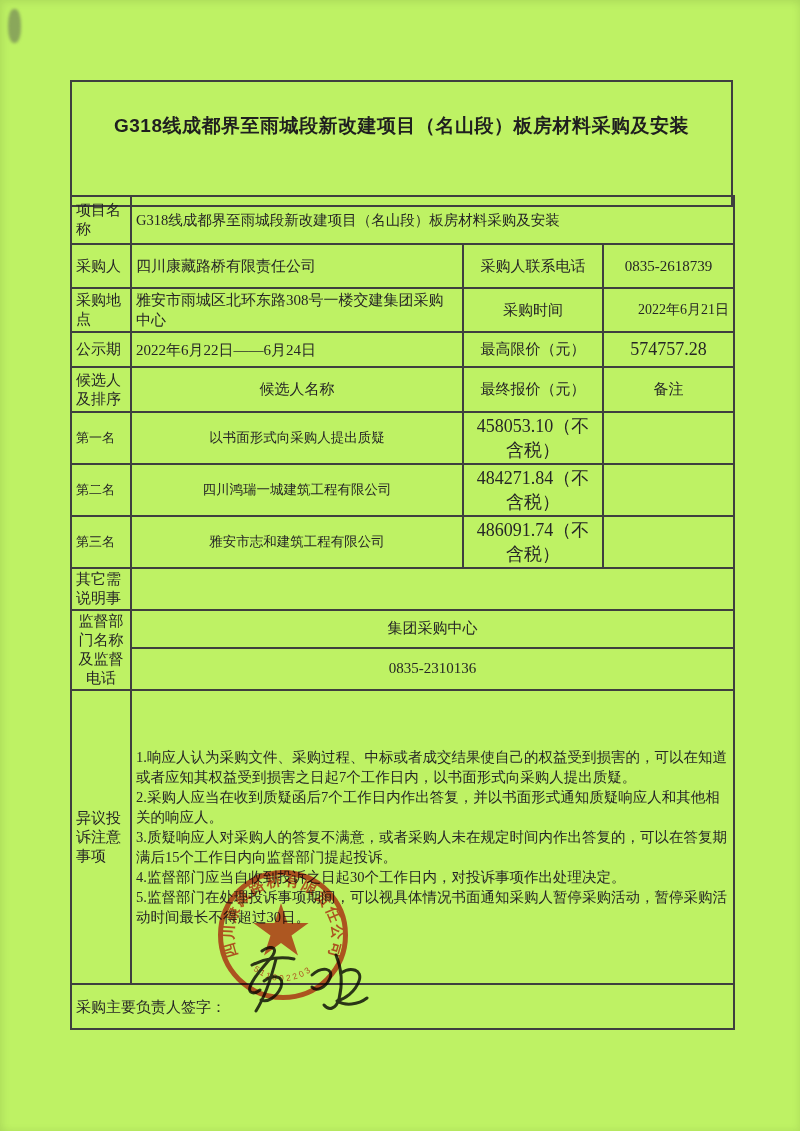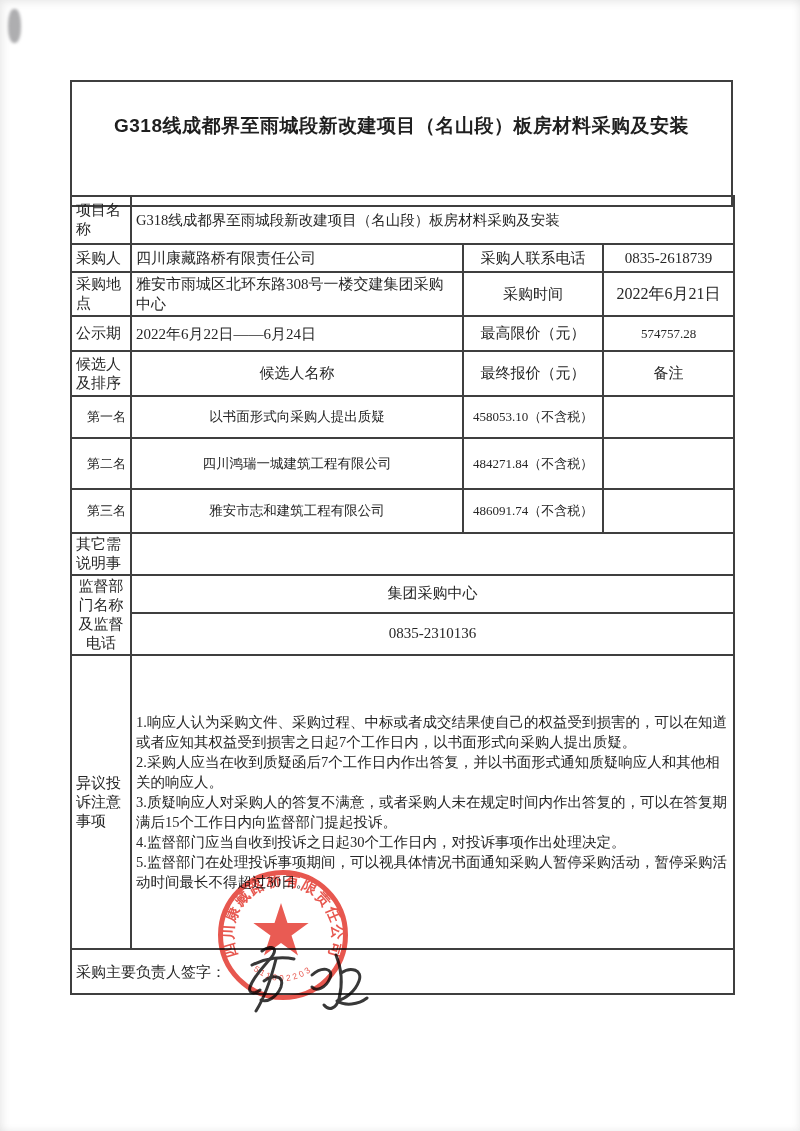--- a/index.html
+++ b/index.html
@@ -1,17 +1,17 @@
 <!DOCTYPE html>
 <html><head>
 <meta charset="utf-8">
 <style>
   html,body{margin:0;padding:0;background:#e9e9e9;}
   .page{
-    position:relative;width:800px;height:1131px;background:#ffffff;overflow:hidden;
+    position:relative;width:800px;height:1131px;background:#bef264;overflow:hidden;
     font-family:"Liberation Serif","DejaVu Serif",serif;color:#2b2b2b;
     box-shadow:inset 3px 3px 9px rgba(0,0,0,.08), inset -3px -2px 7px rgba(0,0,0,.04);
   }
   .smudge{
     position:absolute;left:8px;top:9px;width:13px;height:34px;
     background:rgba(75,75,80,.45);border-radius:45%;filter:blur(1.5px);
   }
   .title-box{
     position:absolute;left:70px;top:80px;width:659px;height:93px;
     border:2px solid #3f3f3f;text-align:center;padding-top:30px;
@@ -24,24 +24,24 @@
     font-size:15px;color:#262626;
   }
   table.main td{
     border:2px solid #3f3f3f;padding:1px 4px;vertical-align:middle;
     overflow:hidden;
   }
   td.lab{white-space:pre-line;line-height:19px;padding-left:5px;}
   td.lab-c{white-space:pre-line;line-height:19px;text-align:center;}
   td.val{padding-left:7px;line-height:20px;}
   td.ctr{text-align:center;}
-  td.small{font-size:13px;text-align:center;}
-  td.rank{font-size:13px;text-align:right;}
+  td.small{font-size:18px;text-align:center;}
+  td.rank{font-size:13px;text-align:left;}
   td.cname{font-size:13.5px;text-align:center;}
-  td.date{font-size:16px;text-align:center;margin-left:25px;}
+  td.date{font-size:14px;text-align:right;margin-left:25px;}
   td.notice-text{white-space:pre-line;font-size:14.5px;line-height:20px;padding:6px 8px 6px 6px;}
   .stamp-svg{position:absolute;left:210px;top:862px;mix-blend-mode:multiply;}
   .sig-svg{position:absolute;left:240px;top:943px;mix-blend-mode:multiply;}
 </style>
 </head>
 <body>
 
 <div class="page">
 
   <div class="smudge"></div>
@@ -56,21 +56,21 @@
         <col style="width:332px">
         <col style="width:140px">
         <col style="width:131px">
     </colgroup>
     <tbody>
       <tr style="height:48px">
         <td class="lab">项目名
 称</td>
         <td class="val" colspan="3" style="font-size:14.5px">G318线成都界至雨城段新改建项目（名山段）板房材料采购及安装</td>
       </tr>
-      <tr style="height:28px">
+      <tr style="height:44px">
         <td class="lab">采购人</td>
         <td class="val">四川康藏路桥有限责任公司</td>
         <td class="ctr">采购人联系电话</td>
         <td class="ctr">0835-2618739</td>
       </tr>
       <tr style="height:43px">
         <td class="lab">采购地
 点</td>
         <td class="val">雅安市雨城区北环东路308号一楼交建集团采购中心</td>
         <td class="ctr">采购时间</td>

